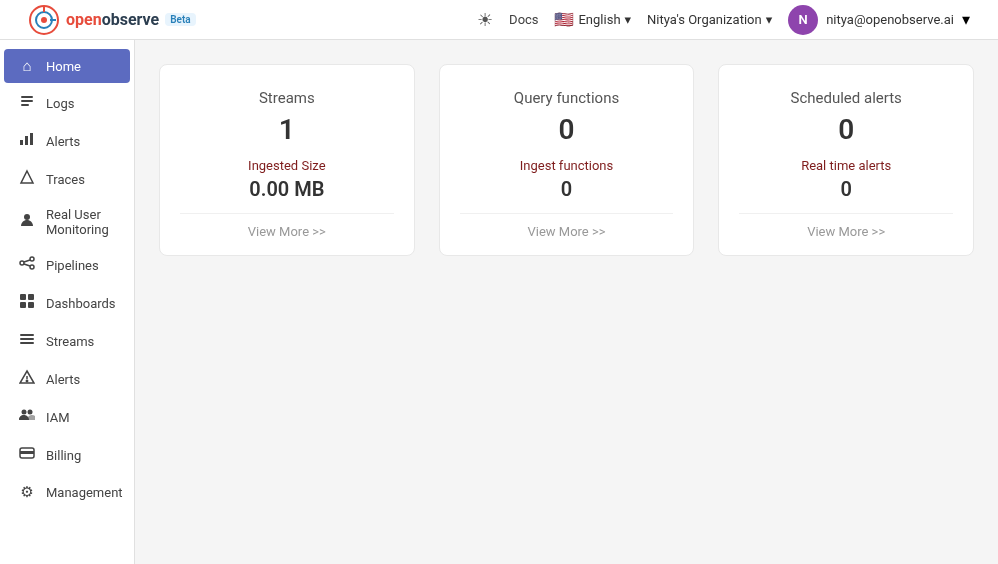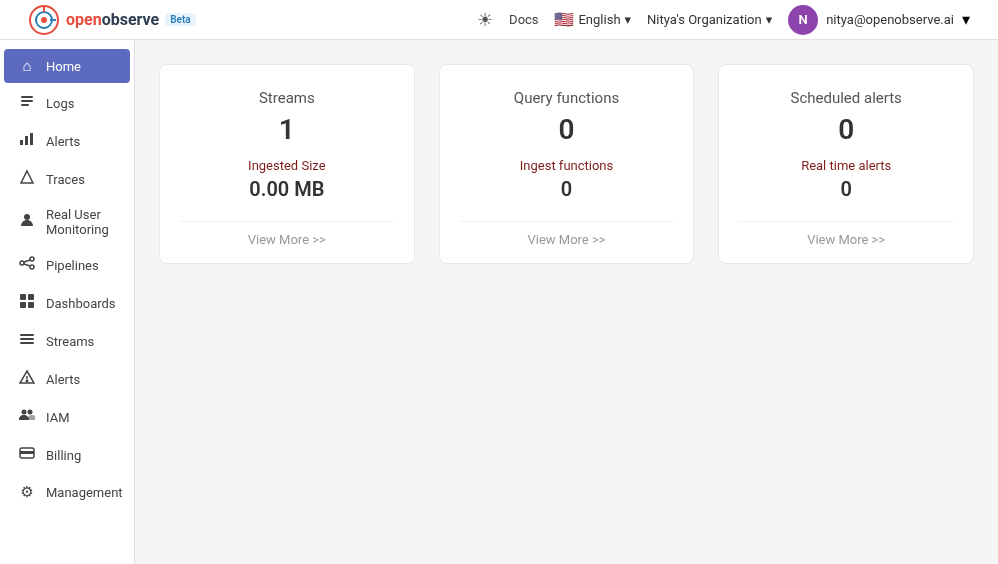--- a/index.html
+++ b/index.html
@@ -65,21 +65,21 @@
       padding: 24px 20px 16px;
       flex: 1;
       display: flex;
       flex-direction: column;
       align-items: center;
     }
     .card-title { font-size: 15px; color: #555; margin-bottom: 6px; }
     .card-value-large { font-size: 28px; font-weight: 600; color: #333; margin-bottom: 12px; }
     .card-subtitle { font-size: 13px; color: #7f1d1d; margin-bottom: 4px; }
     .card-value-small { font-size: 20px; font-weight: 600; color: #333; margin-bottom: 12px; }
-    .view-more { color: #999; font-size: 13px; cursor: pointer; margin-top: 8px; border-top: 1px solid #f0f0f0; width: 100%; text-align: center; padding-top: 10px; }
+    .view-more { color: #999; font-size: 13px; cursor: pointer; border-top: 1px solid #f0f0f0; width: 100%; text-align: center; padding-top: 10px; }
 
     
     .flag { font-size: 16px; }
   </style>
 </head>
 <body>
 
 <div class="header">
   <div class="header-left">
 

